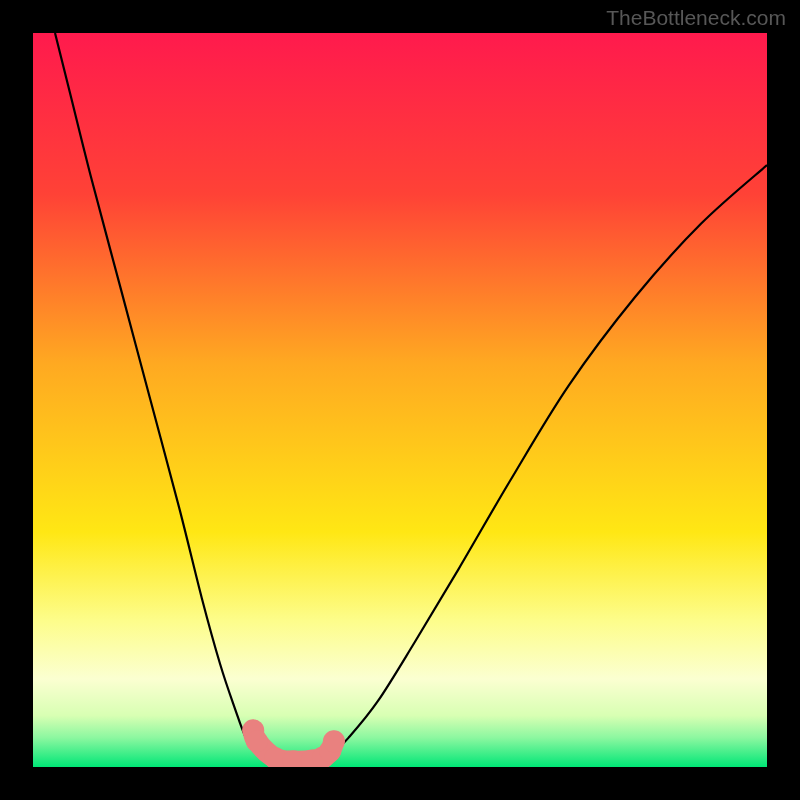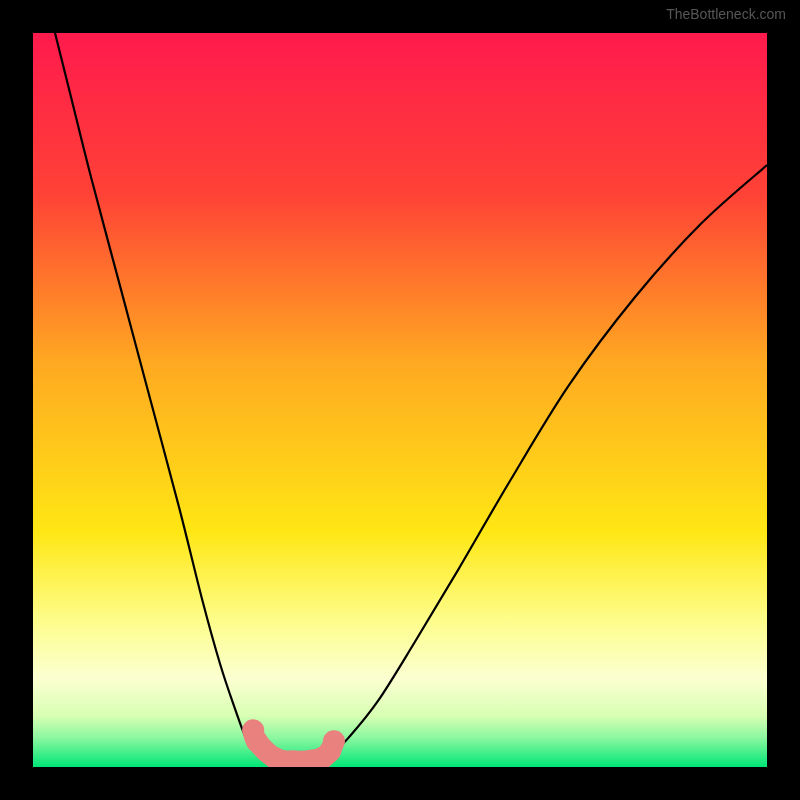--- a/index.html
+++ b/index.html
@@ -9,21 +9,21 @@
     background: #000;
     position: relative;
     font-family: Arial, Helvetica, sans-serif;
     overflow: hidden;
   }
   .watermark {
     position: absolute;
     top: 6px;
     right: 14px;
     color: #575757;
-    font-size: 14px;
+    font-size: 21px;
     font-weight: 500;
     z-index: 10;
     letter-spacing: 0px;
     text-align: right;
   }
   .plot-area {
     position: absolute;
     left: 33px;
     top: 33px;
     width: 734px;

